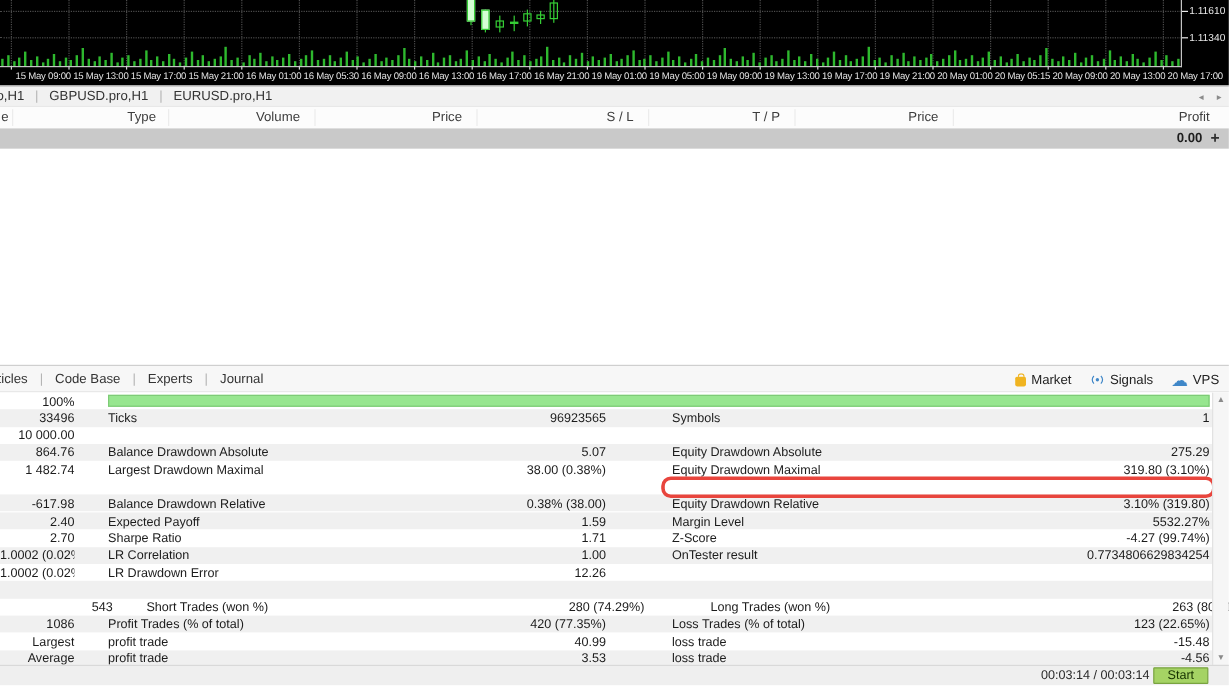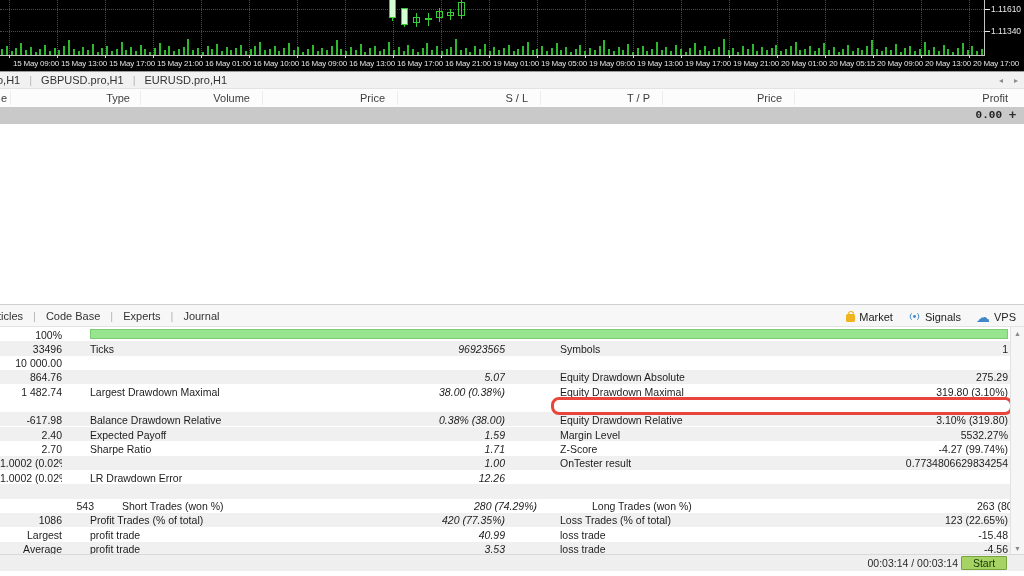--- a/index.html
+++ b/index.html
@@ -36,21 +36,21 @@
   .tab-nav { position:absolute; right:6px; top:4px; display:flex; gap:11px; color:#8a8a8a; font-size:8px; }
   .tab-nav span { cursor:pointer; }
 
   
   .trade-header { position:absolute; top:88px; height:19px; width:1024px; background:#fcfcfc;
     border-top:1px solid #e3e3e3; box-sizing:border-box; font-size:11px; color:#3d3d3d; }
   .th-label { position:absolute; top:3px; white-space:nowrap; }
   .th-sep { position:absolute; top:2px; bottom:2px; width:1px; background:#ececec; }
   .balance-row { position:absolute; top:107px; height:17px; width:1024px; background:#c9c9c9;
     font-size:11px; color:#1e1e1e; }
-  .balance-value { position:absolute; right:22px; top:2px; font-weight:bold;font-family:Liberation Mono, monospace; }
+  .balance-value { position:absolute; right:22px; top:2px; font-weight:bold; }
   .add-order { position:absolute; right:4px; top:0; width:15px; text-align:center; font-weight:bold;
     font-size:13px; color:#2f2f2f; cursor:pointer; }
   .trade-empty { position:absolute; top:124px; height:180px; width:1024px; background:#fff; }
 
   
   .toolbox-tabbar { position:absolute; top:304px; height:23px; width:1024px; background:#f7f7f7;
     border-top:1px solid #cfcfcf; border-bottom:1px solid #e4e4e4; box-sizing:border-box;
     display:flex; align-items:center; font-size:11px; color:#333; }
   .ttab { padding:0 10px; cursor:pointer; }
   .ttab.first { padding-left:0; margin-left:-2px; }
@@ -65,21 +65,21 @@
   .signals-icon svg { display:block; }
 
   
   .results { position:absolute; top:327px; height:229px; width:1024px; background:#fff;
     overflow:hidden; font-size:10.5px; color:#1c1c1c; }
   .trow { position:absolute; left:0; width:1010px; height:14.3px; }
   .trow.stripe { background:#f0f0f0; }
   .cell { position:absolute; top:1.5px; white-space:nowrap; overflow:hidden; }
   .c1 { left:0;   width:62px;  text-align:right; }
   .c2 { left:90px; width:295px; }
-  .c3 { left:385px; width:120px; text-align:right;font-style:italic; }
+  .c3 { left:385px; width:120px; text-align:right; }
   .c4 { left:560px; width:240px; }
   .c5 { left:840px; width:168px; text-align:right; }
   .progress-track { position:absolute; left:90px; top:2px; width:918px; height:10px; }
   .progress-fill { height:100%; background:var(--progress-green,#97e68f);
     border:1px solid #7ecb76; box-sizing:border-box; }
   .highlight-box { position:absolute; left:551px; top:69.5px; width:462px; height:18.5px;
     border:3px solid var(--highlight-red,#e8453d); border-radius:8px; box-sizing:border-box;
     pointer-events:none; }
   .scrollbar { position:absolute; right:0; top:0; width:14px; height:229px; background:#f6f6f6;
     border-left:1px solid #e2e2e2; box-sizing:border-box; }
@@ -355,21 +355,21 @@
         <div class="time-label" style="left: 13px;">15 May 09:00</div>
         <div class="time-tick" style="left: 9px;"></div>
         <div class="time-label" style="left: 61px;">15 May 13:00</div>
         <div class="time-tick" style="left: 57px;"></div>
         <div class="time-label" style="left: 109px;">15 May 17:00</div>
         <div class="time-tick" style="left: 105px;"></div>
         <div class="time-label" style="left: 157px;">15 May 21:00</div>
         <div class="time-tick" style="left: 153px;"></div>
         <div class="time-label" style="left: 205px;">16 May 01:00</div>
         <div class="time-tick" style="left: 201px;"></div>
-        <div class="time-label" style="left: 253px;">16 May 10:00</div>
+        <div class="time-label" style="left: 253px;">16 May 05:30</div>
         <div class="time-tick" style="left: 249px;"></div>
         <div class="time-label" style="left: 301px;">16 May 09:00</div>
         <div class="time-tick" style="left: 297px;"></div>
         <div class="time-label" style="left: 349px;">16 May 13:00</div>
         <div class="time-tick" style="left: 345px;"></div>
         <div class="time-label" style="left: 397px;">16 May 17:00</div>
         <div class="time-tick" style="left: 393px;"></div>
         <div class="time-label" style="left: 445px;">16 May 21:00</div>
         <div class="time-tick" style="left: 441px;"></div>
         <div class="time-label" style="left: 493px;">19 May 01:00</div>
@@ -481,20 +481,21 @@
         <div class="cell c2">Ticks</div>
         <div class="cell c3">96923565</div>
         <div class="cell c4">Symbols</div>
         <div class="cell c5">1</div>
       </div>
       <div class="trow" style="top: 28.6px;">
         <div class="cell c1">10 000.00</div>
       </div>
       <div class="trow stripe" style="top: 42.9px;">
         <div class="cell c1">864.76</div>
+        <div class="cell c2">Balance Drawdown Absolute</div>
         <div class="cell c3">5.07</div>
         <div class="cell c4">Equity Drawdown Absolute</div>
         <div class="cell c5">275.29</div>
       </div>
       <div class="trow" style="top: 57.2px;">
         <div class="cell c1">1 482.74</div>
         <div class="cell c2">Largest Drawdown Maximal</div>
         <div class="cell c3">38.00 (0.38%)</div>
         <div class="cell c4">Equity Drawdown Maximal</div>
         <div class="cell c5">319.80 (3.10%)</div>
@@ -516,20 +517,21 @@
       </div>
       <div class="trow" style="top: 114.4px;">
         <div class="cell c1">2.70</div>
         <div class="cell c2">Sharpe Ratio</div>
         <div class="cell c3">1.71</div>
         <div class="cell c4">Z-Score</div>
         <div class="cell c5">-4.27 (99.74%)</div>
       </div>
       <div class="trow stripe" style="top: 128.7px;">
         <div class="cell c1">1.0002 (0.02%)</div>
+        <div class="cell c2">LR Correlation</div>
         <div class="cell c3">1.00</div>
         <div class="cell c4">OnTester result</div>
         <div class="cell c5">0.7734806629834254</div>
       </div>
       <div class="trow" style="top: 143px;">
         <div class="cell c1">1.0002 (0.02%)</div>
         <div class="cell c2">LR Drawdown Error</div>
         <div class="cell c3">12.26</div>
       </div>
       <div class="trow stripe" style="top: 157.3px;"></div>

